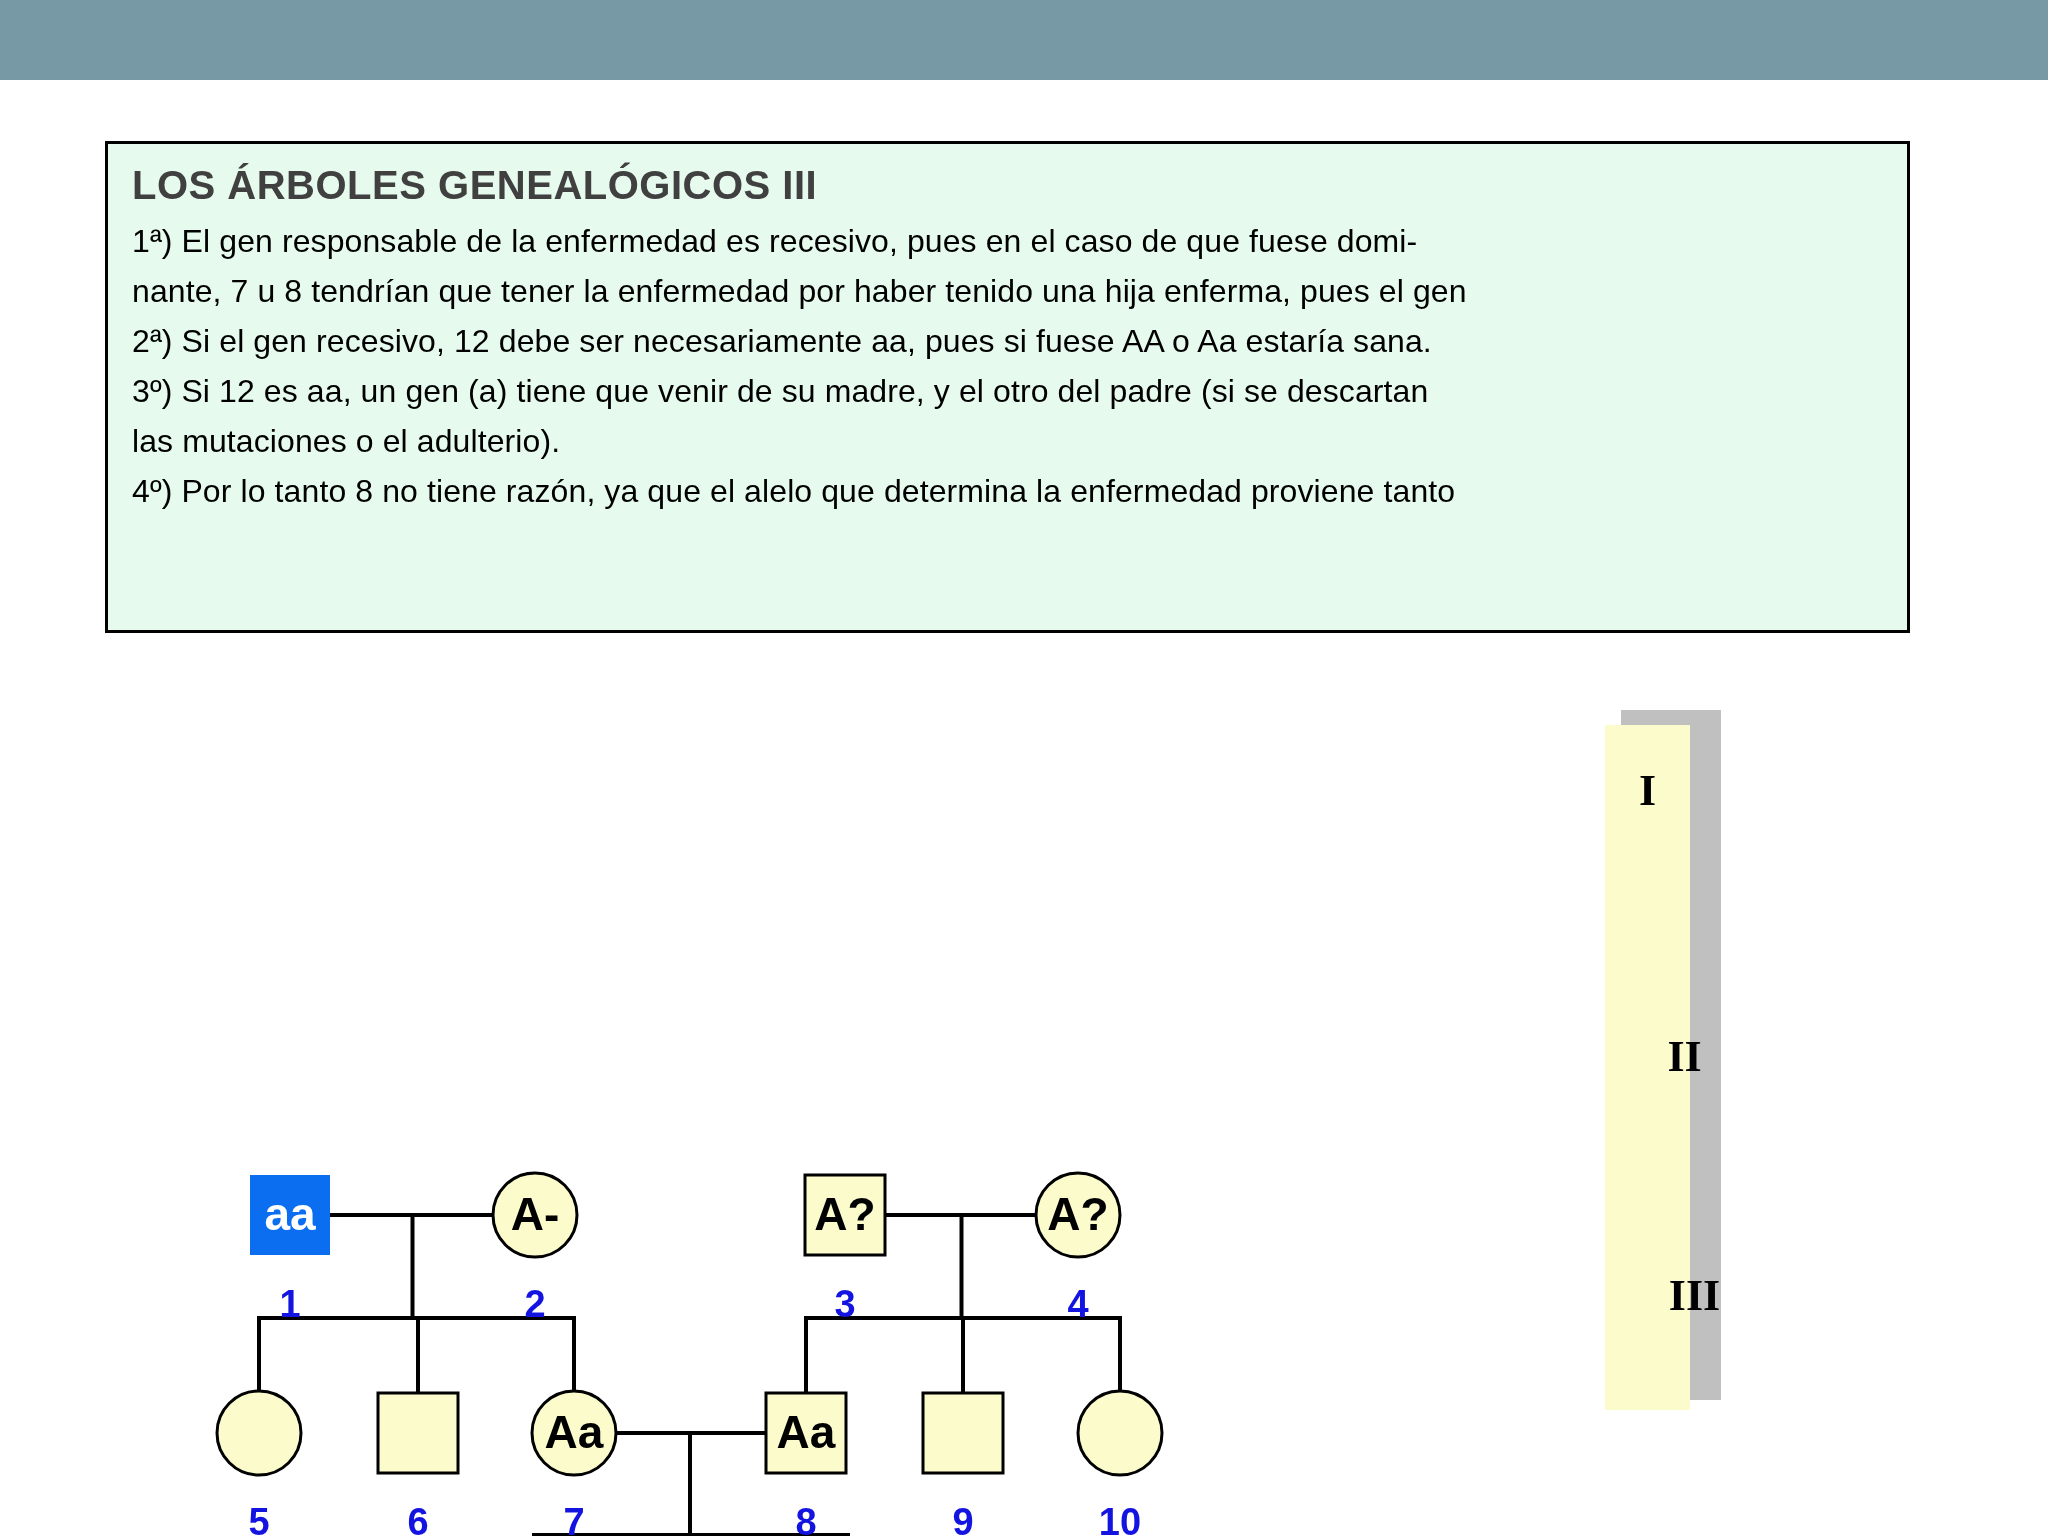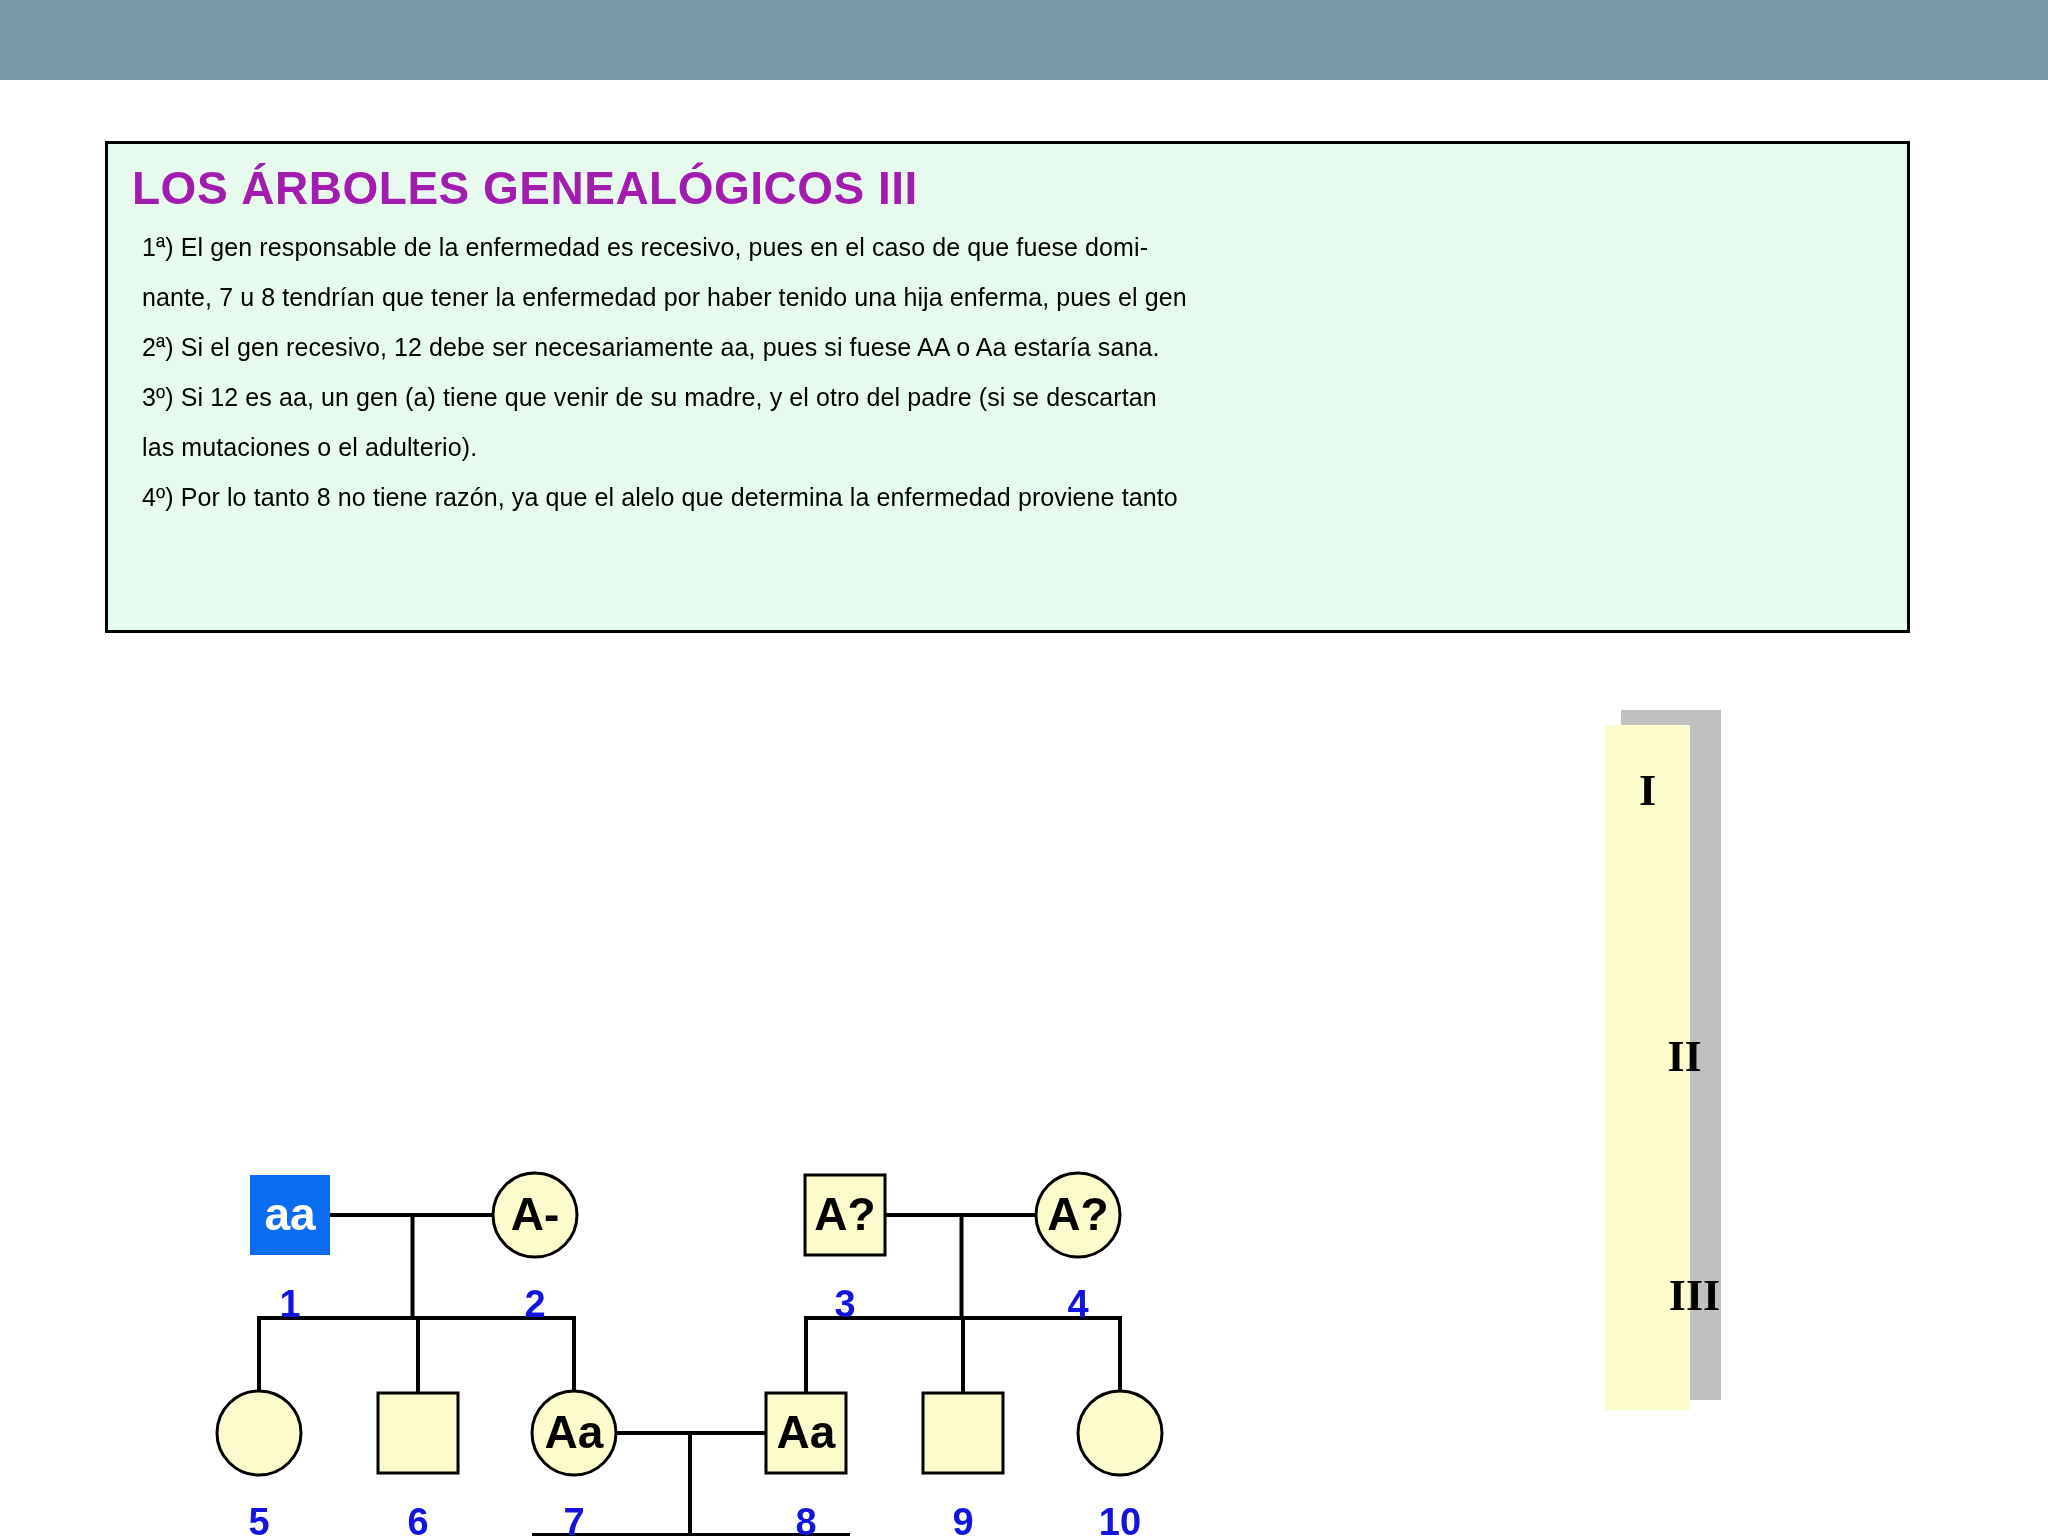--- a/index.html
+++ b/index.html
@@ -30,33 +30,33 @@
     left: 105px;
     top: 141px;
     width: 1805px;
     height: 492px;
     background: #e6fbee;
     border: 3px solid #000000;
     box-sizing: border-box;
     padding: 14px 18px 0 18px;
   }
   #explanation-title {
-    color: #a21caf;
+    color: #404040;
     font-weight: bold;
-    font-size: 46px;
+    font-size: 40px;
     letter-spacing: 0.5px;
     line-height: 1.05;
     margin: 6px 0 10px 6px;
     white-space: nowrap;
   }
   .exp-line {
     color: #000000;
-    font-size: 25px;
+    font-size: 32px;
     line-height: 50px;
-    margin-left: 16px;
+    margin-left: 6px;
     white-space: nowrap;
     letter-spacing: 0.1px;
   }
 
   
   #pedigree {
     position: absolute;
     left: 0;
     top: 640px;
     width: 1684px;

